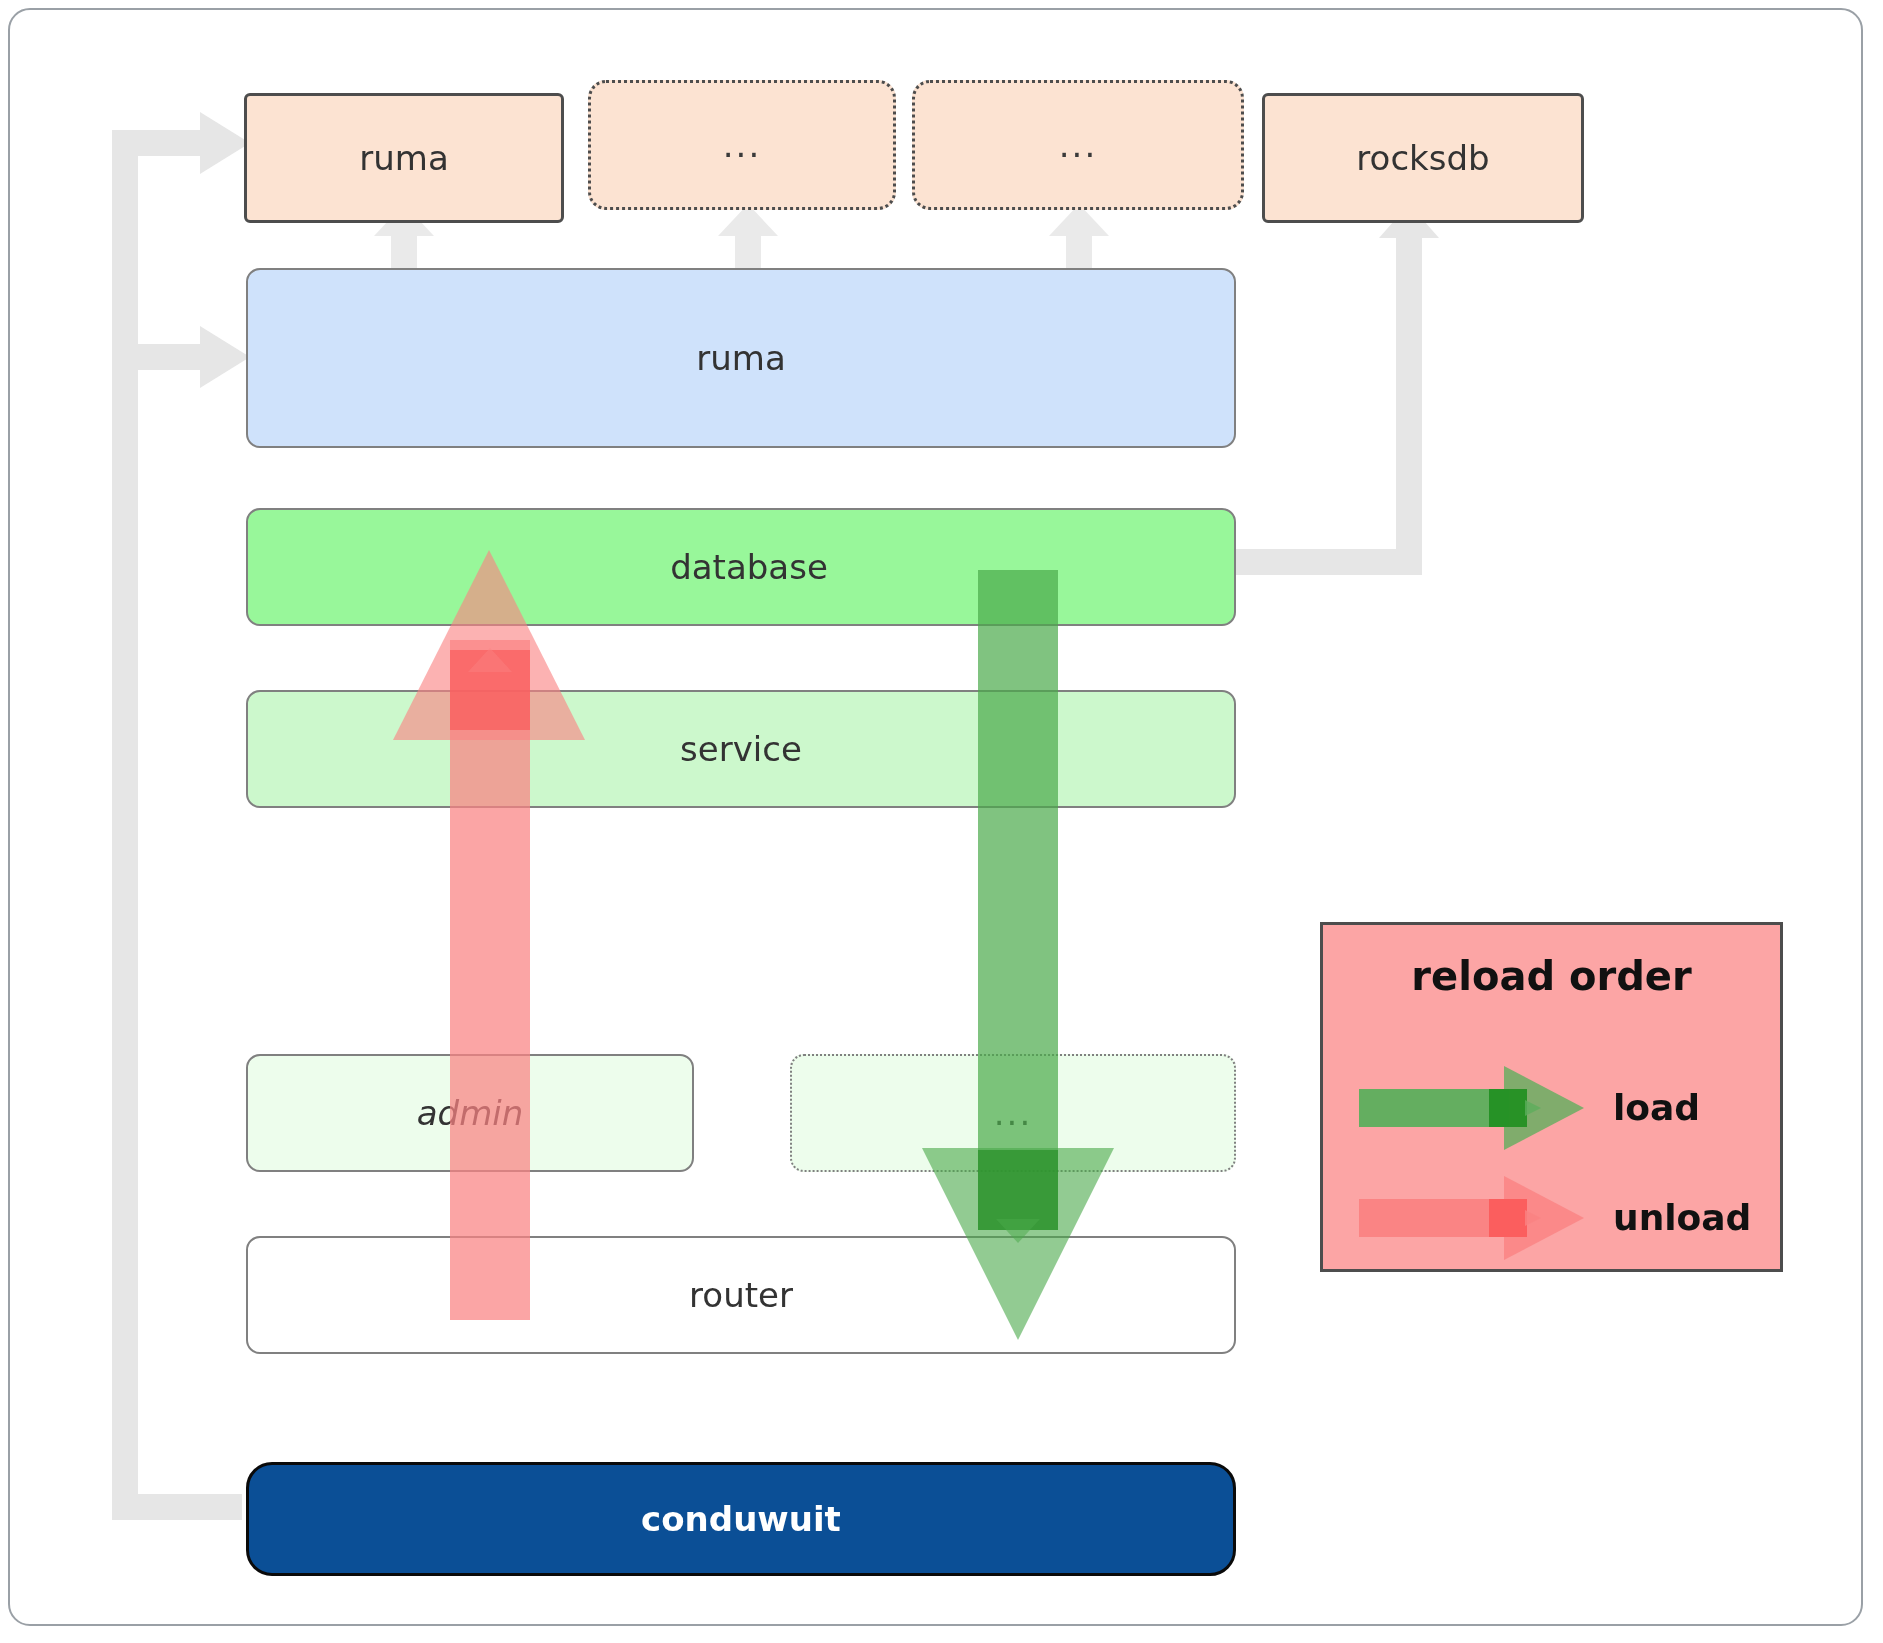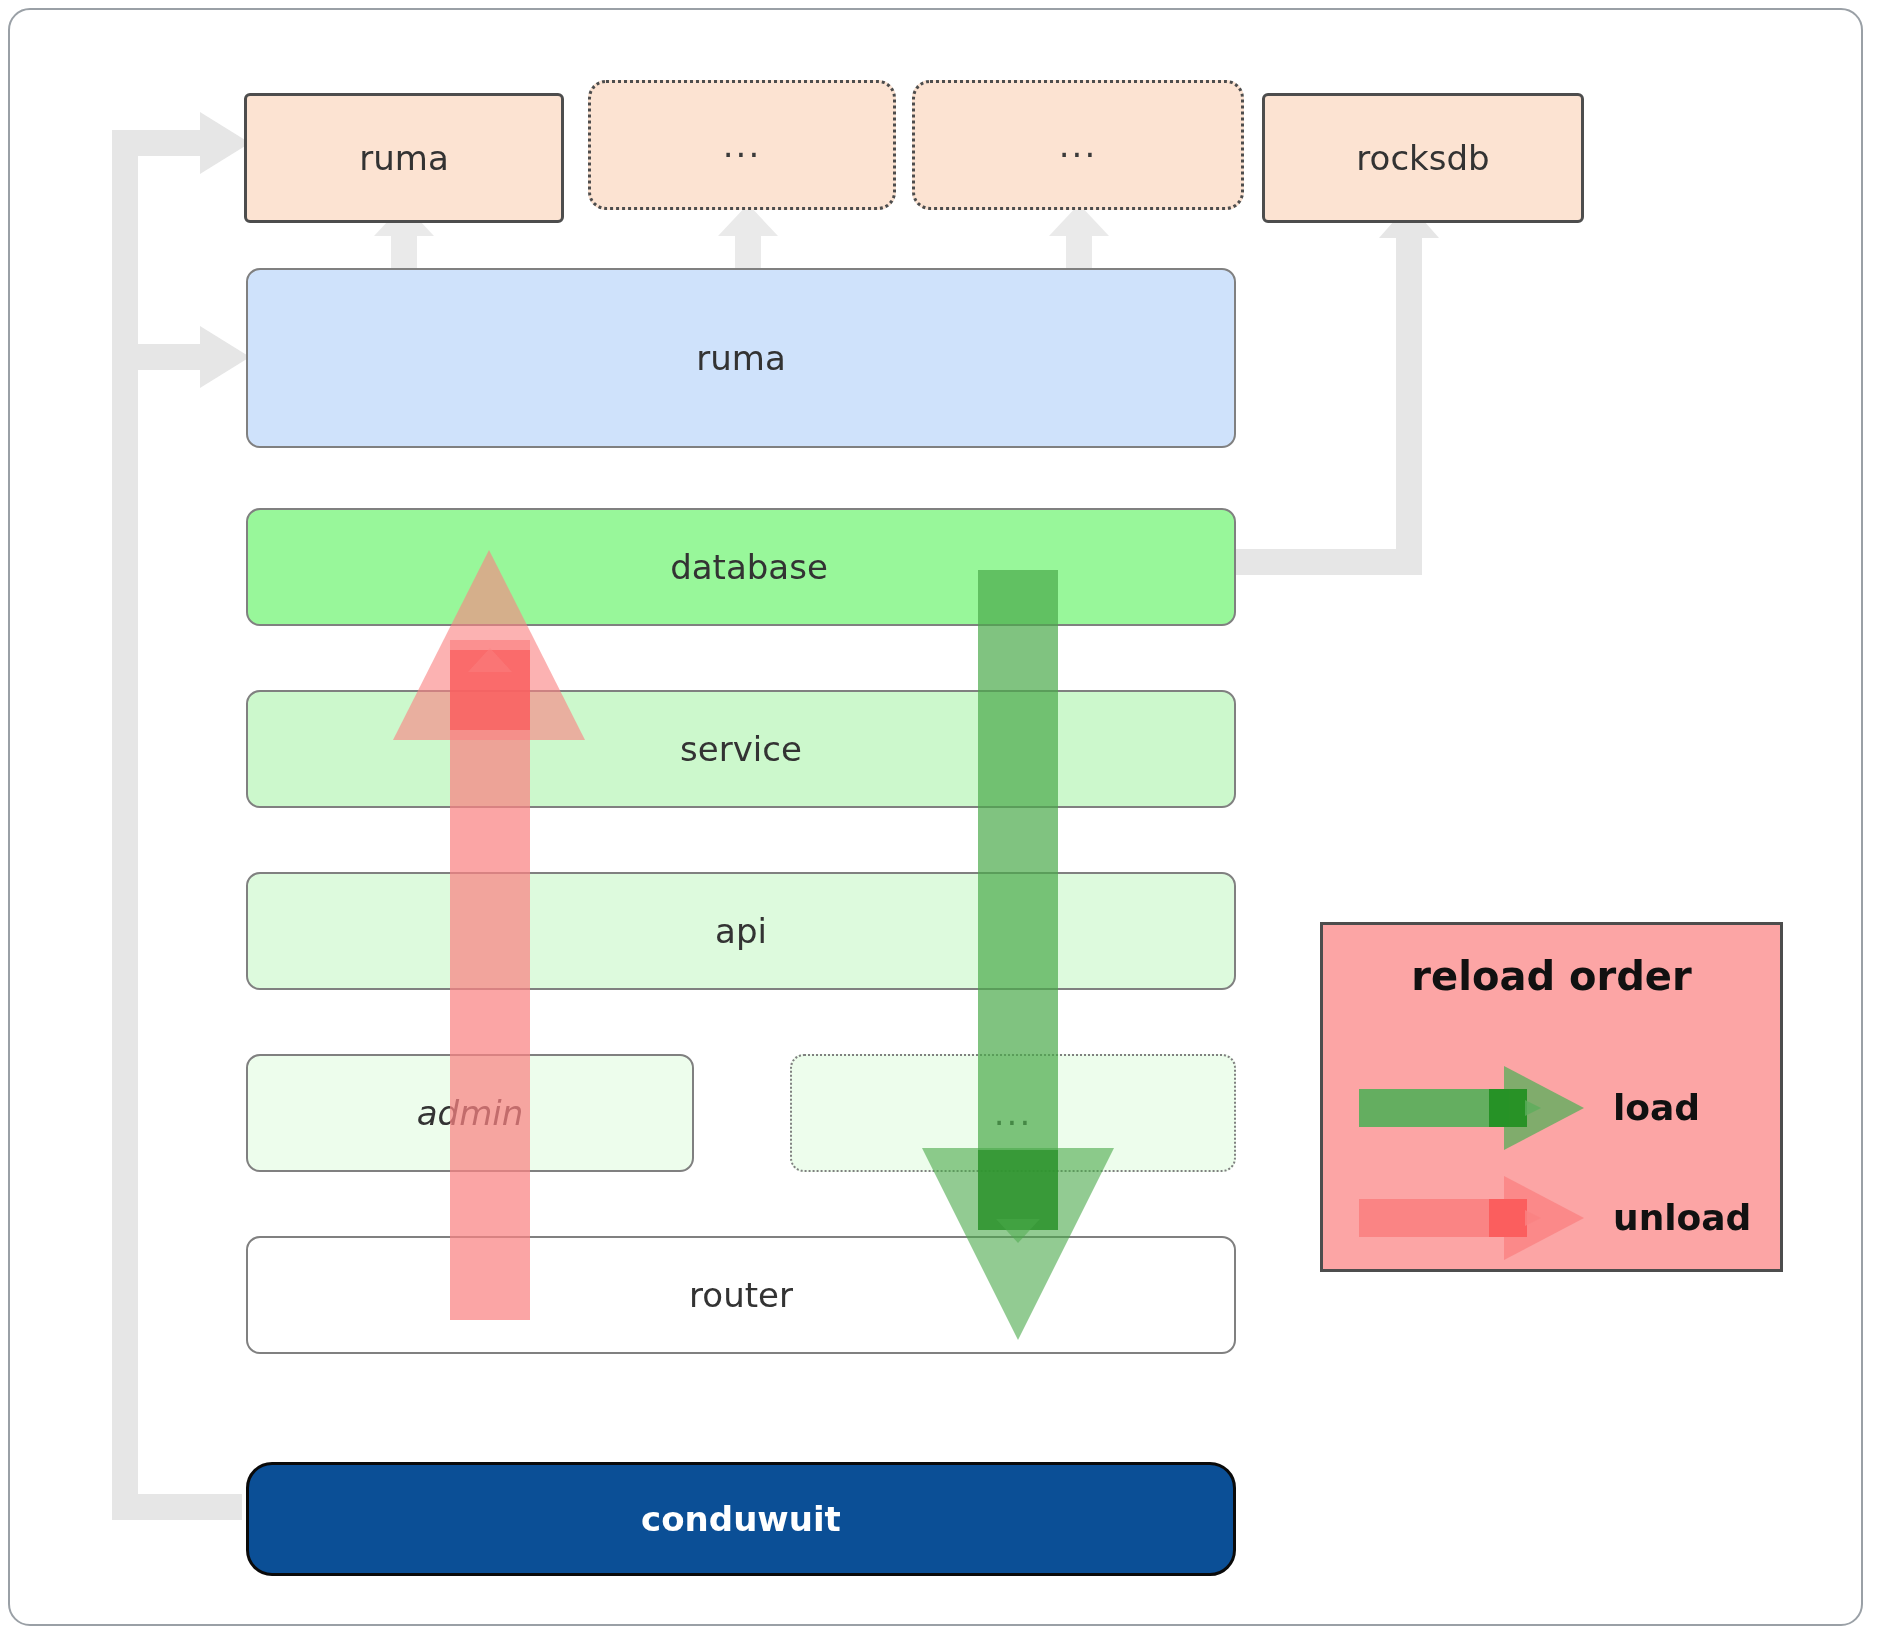--- a/index.html
+++ b/index.html
@@ -193,23 +193,20 @@
   </div>
 
   <div class="node lvl-database" style="left:246px; top:508px; width:990px; height:118px;">
     <span>database</span>
   </div>
 
   <div class="node lvl-service" style="left:246px; top:690px; width:990px; height:118px;">
     <span>service</span>
   </div>
 
-  <div class="node lvl-api" style="left:246px; top:872px; width:990px; height:118px;">
-    <span>api</span>
-  </div>
 
   <div class="node lvl-admin" style="left:246px; top:1054px; width:448px; height:118px;font-style:italic;">
     <span>admin</span>
   </div>
 
   <div class="node lvl-dots" style="left:790px; top:1054px; width:446px; height:118px;">
     <span class="dots-label">...</span>
   </div>
 
   <div class="node lvl-router" style="left:246px; top:1236px; width:990px; height:118px;">

